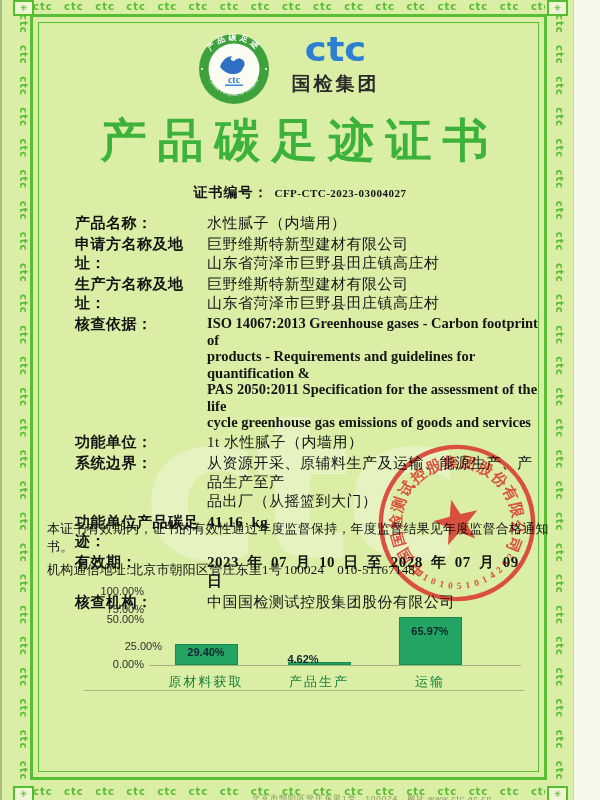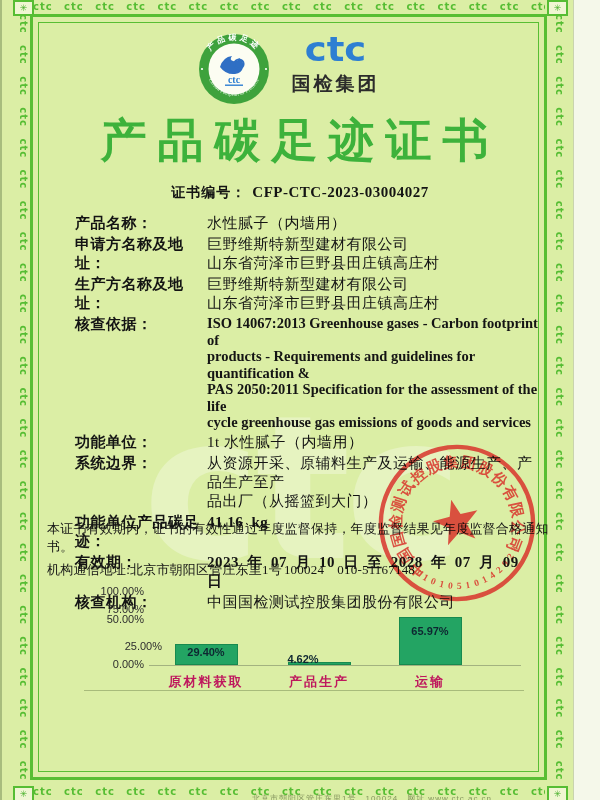--- a/index.html
+++ b/index.html
@@ -29,21 +29,21 @@
   .ctc-logo{position:absolute;left:288px;top:30px;width:95px;text-align:center;}
   .ctc-word{font-family:"DejaVu Sans",sans-serif;font-weight:bold;font-size:37px;line-height:40px;
             color:#2e7fd2;letter-spacing:0px;transform:scaleY(0.92);}
   .ctc-sub{font-family:"Liberation Sans","DejaVu Sans",sans-serif;font-weight:bold;font-size:19px;
            color:#2b2b2b;letter-spacing:3px;margin-top:1px;}
   
   .doc-title{position:absolute;left:0;top:110px;width:100%;text-align:center;font-weight:bold;
              font-size:46px;color:#3db23b;letter-spacing:11px;}
   .certno{position:absolute;left:0;top:184px;width:100%;text-align:center;font-size:14px;}
   .certno .lab{letter-spacing:1px;font-weight:600;}
-  .certno .val{font-weight:bold;font-size:15px;letter-spacing:0.5px;margin-left:6px;}
+  .certno .val{font-weight:bold;font-size:11px;letter-spacing:0.5px;margin-left:6px;}
   
   .fields{position:absolute;left:75px;top:214px;width:465px;}
   .frow{display:flex;margin-bottom:2px;}
   .f-label{width:132px;flex:none;font-size:15px;line-height:19px;font-weight:600;letter-spacing:0.5px;}
   .f-value{flex:1;font-size:15px;line-height:19px;font-weight:500;letter-spacing:0.5px;}
   .kind-en div{font-family:"Liberation Serif",serif;font-weight:bold;line-height:16.5px;font-size:14.5px;letter-spacing:0;}
   .kind-num div{font-weight:bold;word-spacing:4px;}
   
   .note{position:absolute;left:47px;top:520px;width:505px;font-size:13px;letter-spacing:0.2px;}
   .note .l2{margin-top:5px;}
@@ -51,21 +51,21 @@
   
   .seal{position:absolute;left:350px;top:416px;width:214px;height:214px;mix-blend-mode:multiply;opacity:0.88;}
   
   .chart{position:absolute;left:85px;top:584px;width:443px;height:112px;
          font-family:"Liberation Sans","DejaVu Sans",sans-serif;border:1px solid rgba(140,160,100,0.0);}
   .chart .ytick{position:absolute;width:58px;text-align:right;font-size:11px;font-weight:normal;color:#2e2e2e;}
   .chart .baseline{position:absolute;left:63px;top:80px;width:372px;height:1px;background:rgba(95,105,85,0.45);}
   .chart .chart-bottom{position:absolute;left:-2px;top:105px;width:440px;height:1px;background:rgba(125,145,90,0.55);}
   .chart .bar{position:absolute;background:#23a463;border:1px solid #178a4f;box-sizing:border-box;}
   .chart .vlabel{position:absolute;width:90px;text-align:center;font-size:11px;font-weight:bold;color:#0e2631;}
-  .chart .cat{position:absolute;width:110px;text-align:center;font-size:13px;font-weight:bold;color:#be185d;letter-spacing:2px;top:88px;}
+  .chart .cat{position:absolute;width:110px;text-align:center;font-size:13px;font-weight:normal;color:#15803d;letter-spacing:2px;top:88px;}
   
   .footer-edge{position:absolute;left:252px;top:793px;font-size:8px;color:#85955f;letter-spacing:1px;white-space:nowrap;
                font-family:"Liberation Sans",sans-serif;}
   svg text{font-family:"Liberation Serif","DejaVu Serif",serif;}
 </style>
 </head>
 <body>
 
 <div class="page">
 

